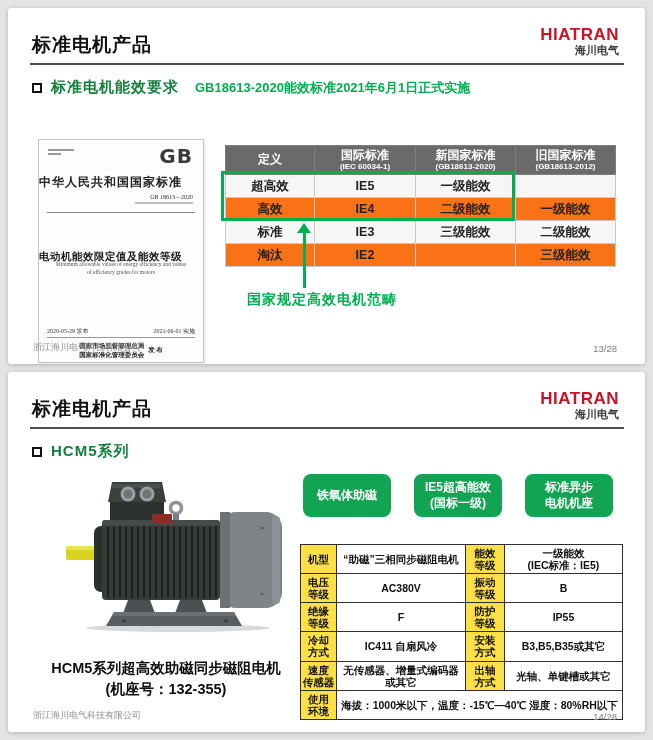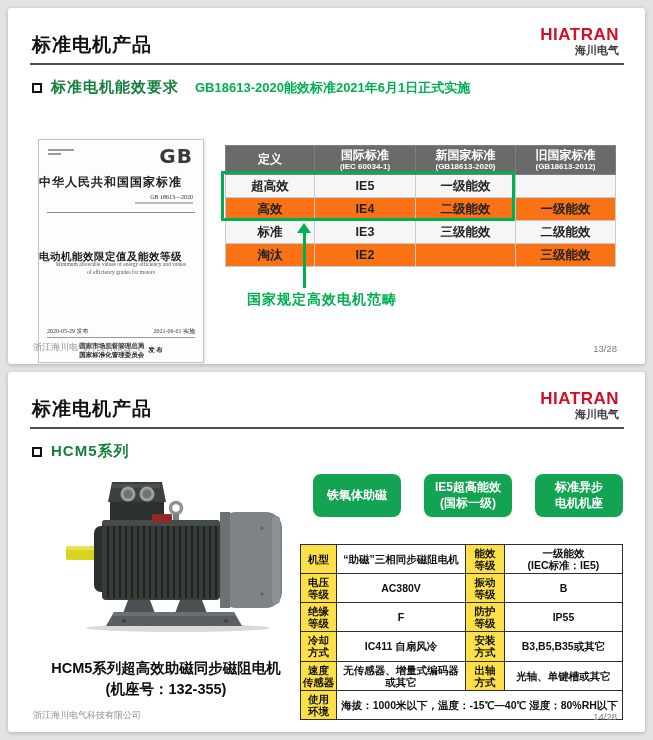--- a/index.html
+++ b/index.html
@@ -100,21 +100,21 @@
 
   
   .footer-company { position:absolute; left:25px; bottom:10px; font-size:9px; color:#8f8f8f; }
   .footer-page { position:absolute; right:28px; bottom:10px; font-size:9.5px; color:#7d7d7d; }
 
   
   .motor-wrap { position:absolute; left:40px; top:104px; width:250px; height:160px; }
   .caption { position:absolute; left:16px; top:286px; width:284px; text-align:center;
              font-size:14.5px; font-weight:bold; color:#0d0d12; line-height:1.45; }
 
-  .badges { position:absolute; left:295px; top:102px; width:320px; display:flex; gap:23px;justify-content:flex-end; }
+  .badges { position:absolute; left:295px; top:102px; width:320px; display:flex; gap:23px; }
   .badge {
     width:88px; height:43px; background:#12a452; border-radius:8px;
     color:#fff; font-weight:bold; font-size:12px; line-height:1.3;
     display:flex; flex-direction:column; justify-content:center; align-items:center;
     text-align:center;
   }
 
   .spec-table {
     position:absolute; left:292px; top:172px; width:322px;
     border-collapse:collapse; table-layout:fixed;

